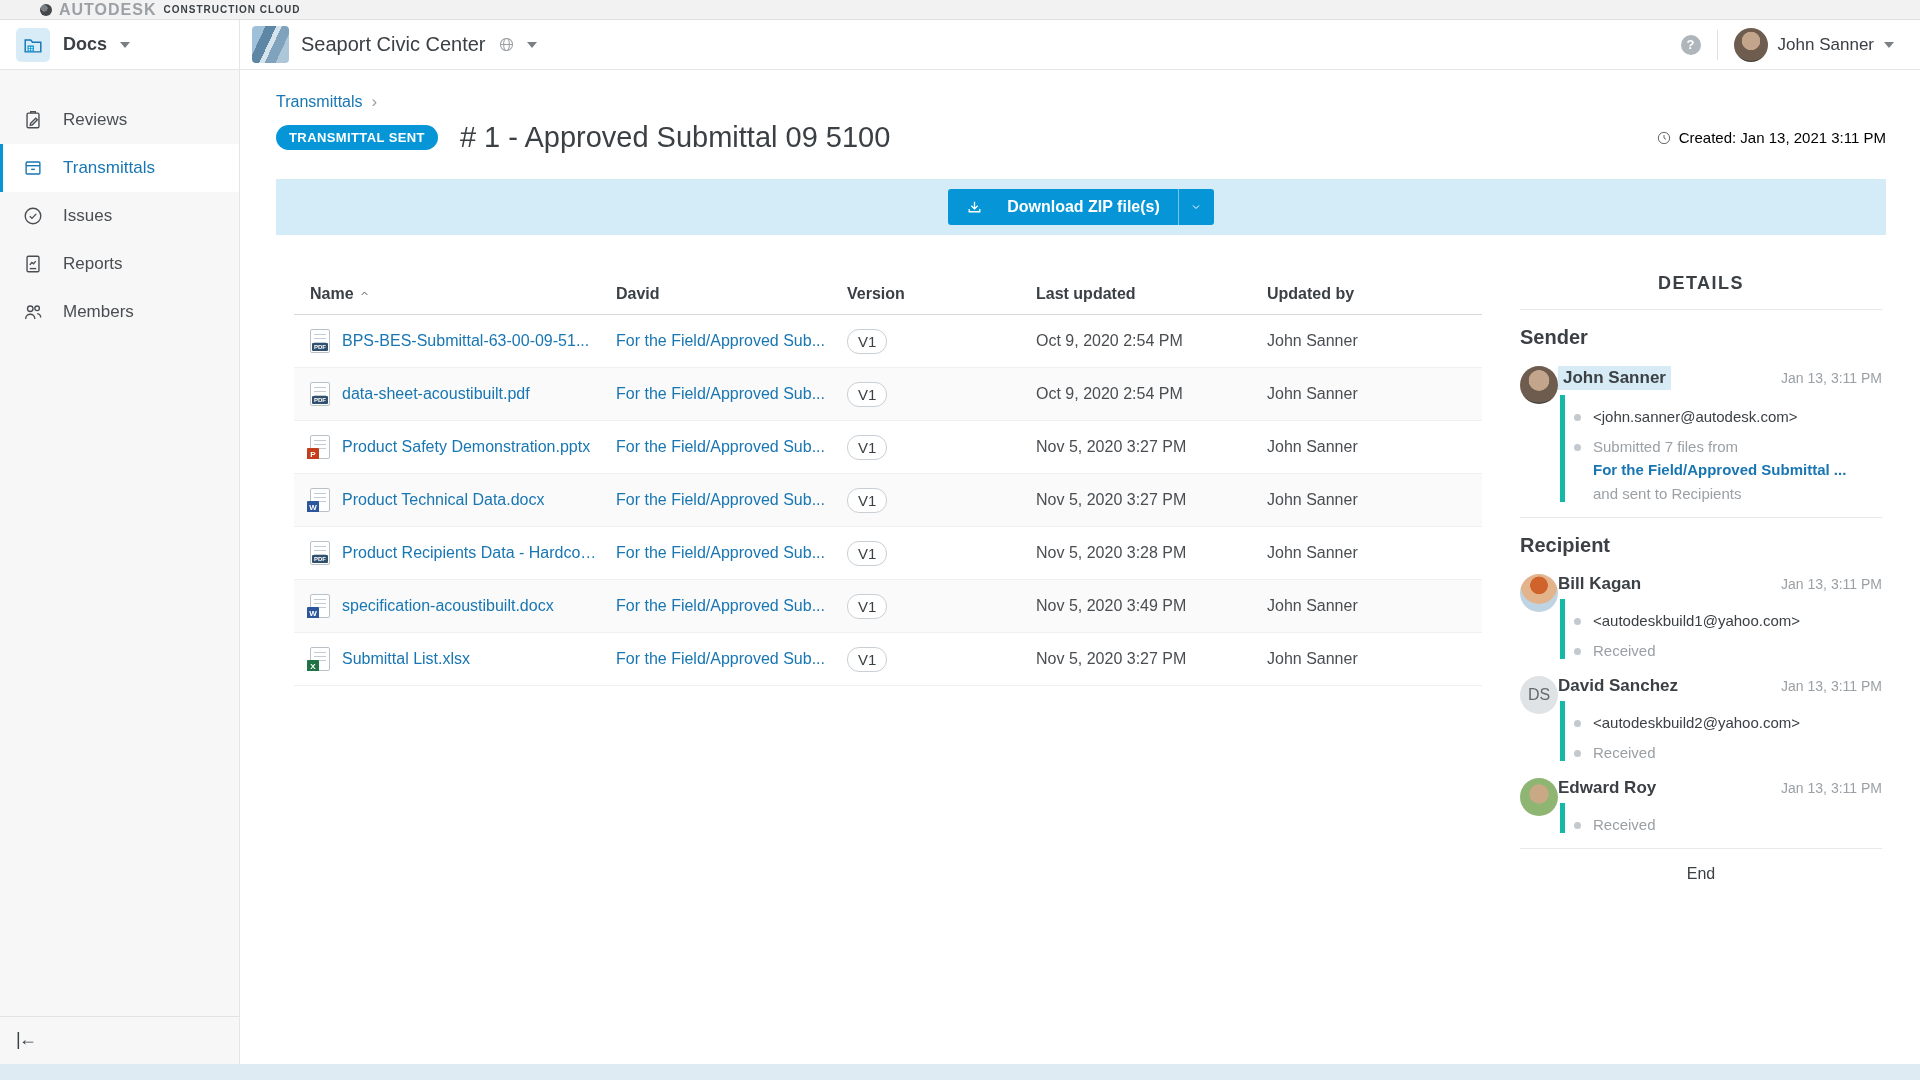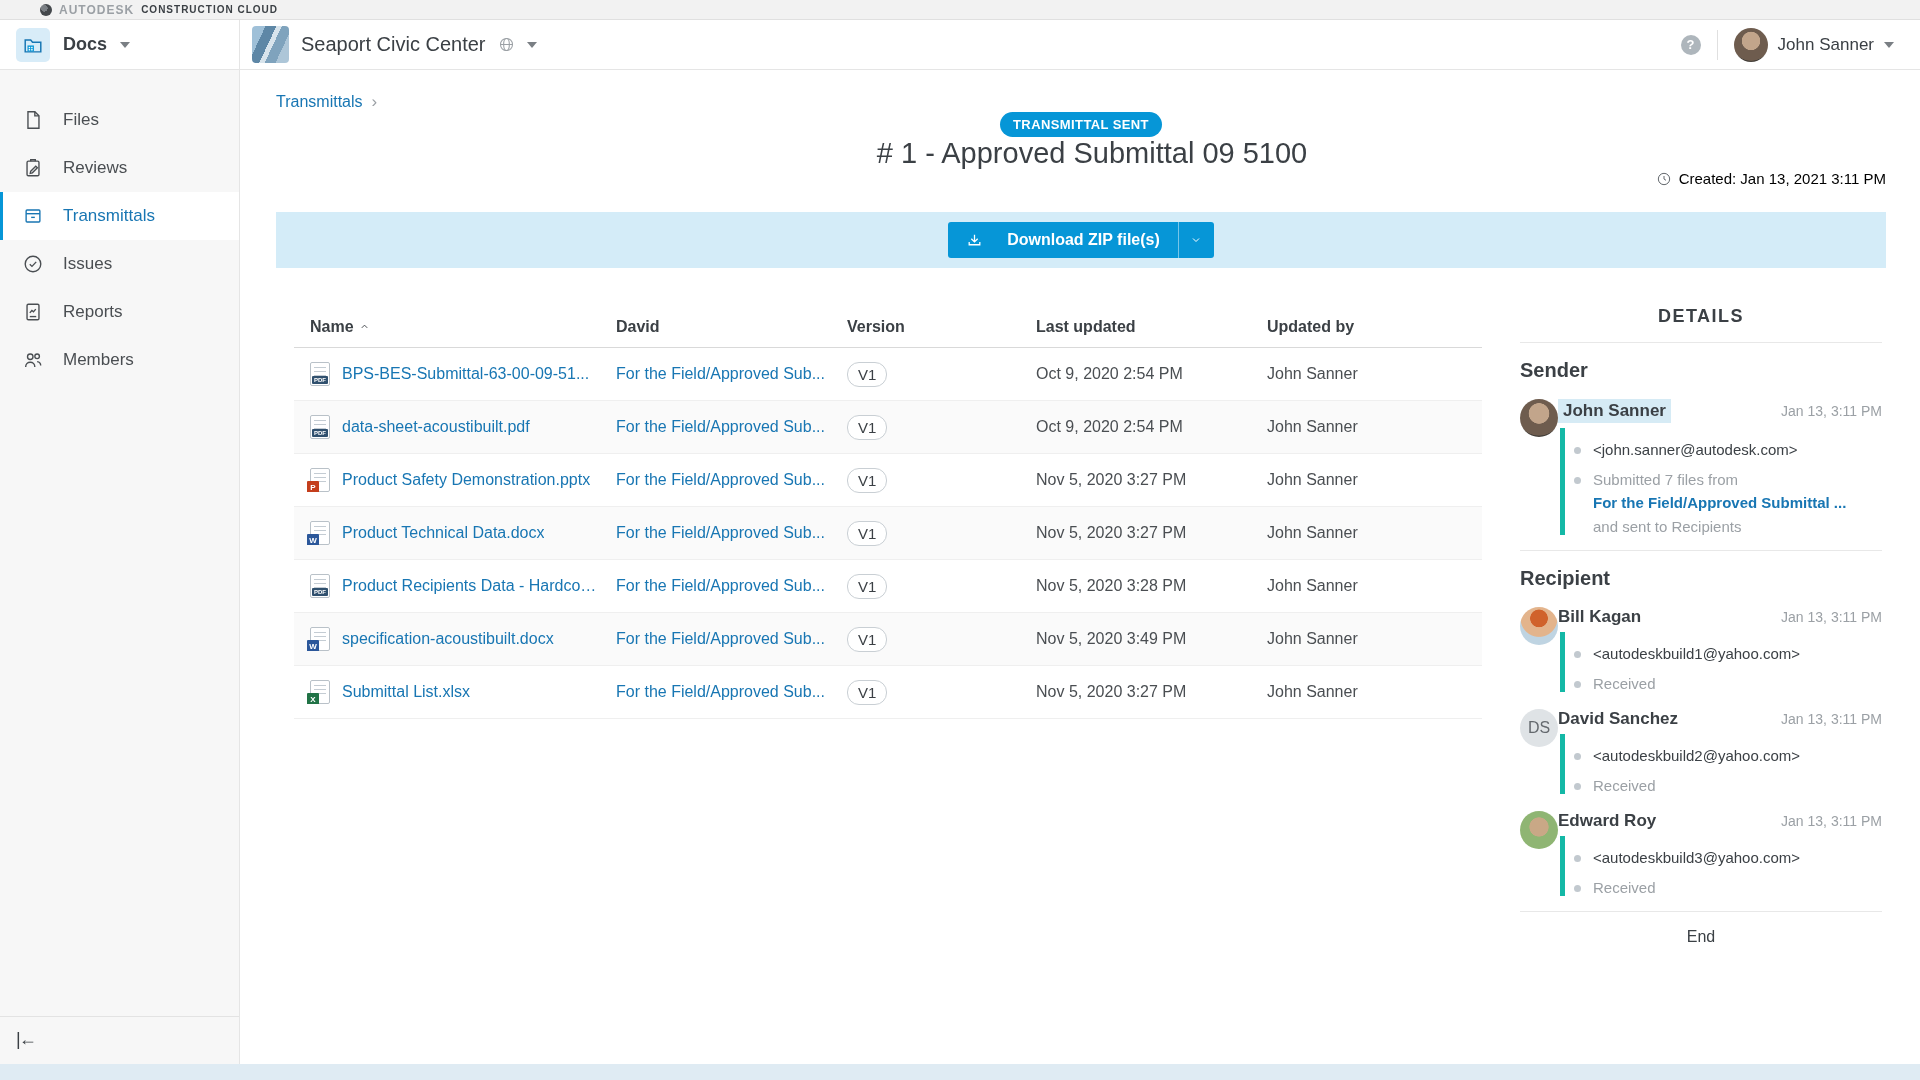--- a/index.html
+++ b/index.html
@@ -6,21 +6,21 @@
   html,body { width:1920px; height:1080px; overflow:hidden; }
   body { font-family:"Liberation Sans", sans-serif; color:#3B4045; background:#fff; }
 
   .app { width:1920px; height:1080px; display:flex; flex-direction:column; }
 
   
   .topbar { height:20px; background:#F2F2F2; border-bottom:1px solid #E0E0E0;
             display:flex; align-items:center; padding-left:40px; gap:7px; flex:none; }
   .adsk-logo { width:12px; height:12px; border-radius:50%;
                background:radial-gradient(circle at 35% 35%, #7A7F84 0 30%, #44484C 32%); }
-  .topbar .brand-light { font-size:12px; font-weight:700; letter-spacing:1px; color:#9BA0A5; }
+  .topbar .brand-light { font-size:16px; font-weight:700; letter-spacing:1px; color:#9BA0A5; }
   .topbar .brand-bold  { font-size:10px; font-weight:700; letter-spacing:1px; color:#3B4045; }
 
   
   .header { height:50px; background:#fff; border-bottom:1px solid #E5E5E5;
             display:flex; align-items:center; flex:none; }
   .product-switch { width:240px; flex:none; display:flex; align-items:center; gap:13px;
                     padding-left:16px; height:100%; border-right:1px solid #E5E5E5; cursor:pointer; }
   .product-icon { width:34px; height:34px; background:#D8ECF8; border-radius:5px;
                   display:flex; align-items:center; justify-content:center; }
   .product-name { font-size:18px; font-weight:600; color:#3B4045; }
@@ -51,21 +51,21 @@
   .side-item.active svg { stroke:#1876B3; }
   .sidebar-bottom { margin-top:auto; border-top:1px solid #E3E3E3; padding:12px 0 14px 16px; }
   .collapse-btn { font-size:18px; color:#3B4045; cursor:pointer; letter-spacing:-2px; }
 
   
   .main { flex:1; background:#fff; padding:0 34px 0 36px; overflow:hidden; }
   .breadcrumb { margin-top:22px; font-size:16px; display:flex; align-items:center; gap:9px; }
   .breadcrumb a { color:#1876B3; text-decoration:none; cursor:pointer; }
   .crumb-chevron { color:#9BA0A5; font-size:17px; }
 
-  .title-row { display:flex; align-items:center;flex-direction:column; }
+  .title-row { margin-top:9px; display:flex; align-items:center; }
   .status-badge { background:#0696D7; color:#fff; font-size:13px; font-weight:700;
                   letter-spacing:.4px; border-radius:13px; padding:5px 13px; }
   .page-title { font-size:29px; font-weight:500; color:#3B4045; margin-left:22px; }
   .created { margin-left:auto; display:flex; align-items:center; gap:7px; font-size:15px; color:#000000; }
   .created svg { width:16px; height:16px; stroke:#64696E; fill:none; stroke-width:1.5; }
 
   .banner { margin-top:25px; height:56px; background:#D4ECF8; display:flex;
             align-items:center; justify-content:center; }
   .zip-btn { display:flex; height:36px; border-radius:3px; overflow:hidden; cursor:pointer; }
   .zip-main { background:#0696D7; color:#fff; font-size:16px; font-weight:600;
@@ -179,27 +179,20 @@
         <span class="user-name">John Sanner</span>
         <span class="caret"></span>
       </div>
     </div>
   </div>
 
   <div class="body">
     <aside class="sidebar">
       <div class="side-item">
         <svg viewBox="0 0 24 24">
-            <path d="M6.5 3h7.5l4.5 4.5V21h-12z"></path>
-            <path d="M14 3v4.5h4.5"></path>
-          </svg>
-        <span>Files</span>
-      </div>
-      <div class="side-item">
-        <svg viewBox="0 0 24 24">
             <rect x="5.5" y="4.5" width="13" height="16" rx="1.5"></rect>
             <path d="M9.5 4.5V3h5v1.5"></path>
             <path d="M9.5 15.5l5.5-5.5 1.8 1.8-5.5 5.5-2.3.5z"></path>
           </svg>
         <span>Reviews</span>
       </div>
       <div class="side-item active">
         <svg viewBox="0 0 24 24">
             <rect x="4.5" y="5.5" width="15" height="13" rx="1"></rect>
             <path d="M4.5 9.5h15"></path>
@@ -414,21 +407,20 @@
           </div>
 
           <div class="entry">
             <span class="avatar avatar-er"></span>
             <div class="econtent">
               <div class="erow1">
                 <span class="ename">Edward Roy</span>
                 <span class="etime">Jan 13, 3:11 PM</span>
               </div>
               <ul class="timeline">
-                <li class="tl-dark">&lt;autodeskbuild3@yahoo.com&gt;</li>
                 <li class="tl-gray">Received</li>
               </ul>
             </div>
           </div>
 
           <hr class="d-divider">
           <div class="end-label">End</div>
         </aside>
       </div>
     </main>

